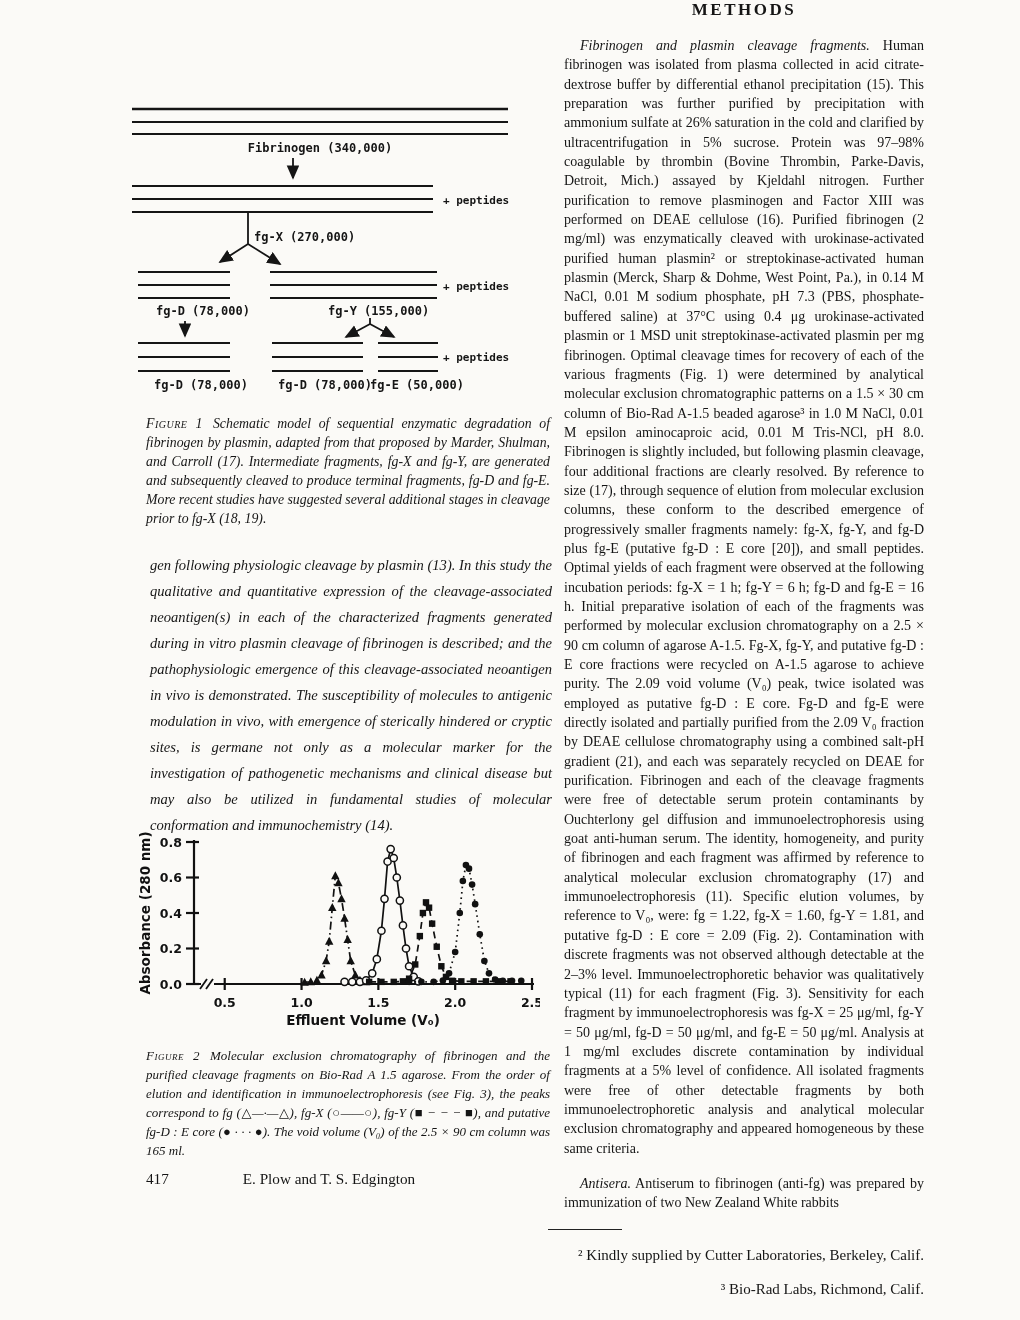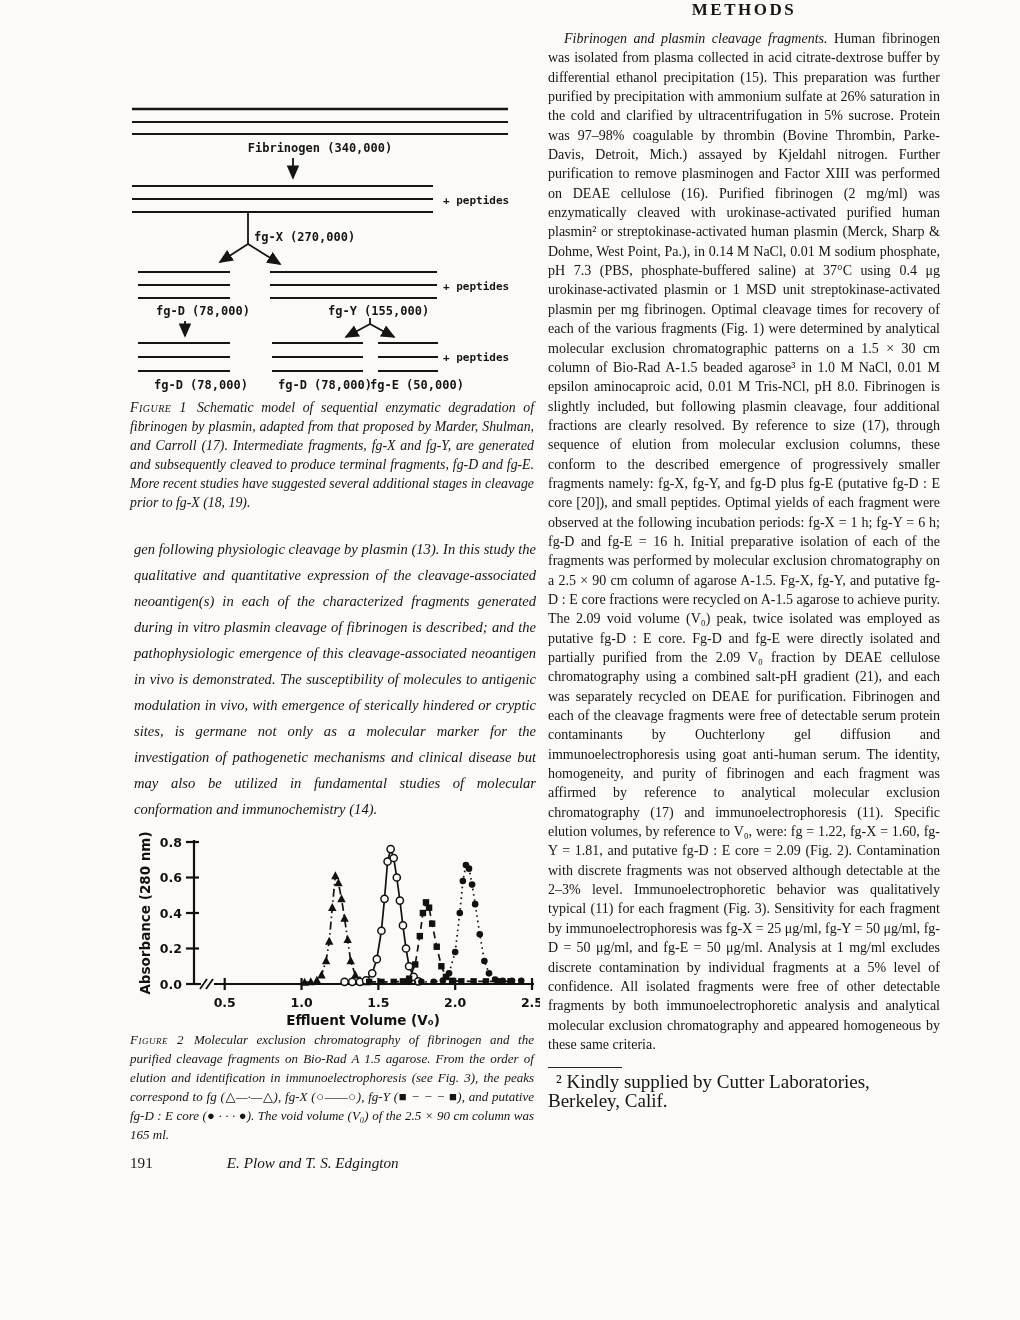--- a/index.html
+++ b/index.html
@@ -4,38 +4,38 @@
 <style>
   html,body{margin:0;padding:0;}
   body{
     width:1020px;height:1320px;position:relative;overflow:hidden;
     background:#fbfaf7;color:#151515;
     font-family:"Liberation Serif","DejaVu Serif",serif;
   }
   .left-col{position:absolute;left:130px;top:8px;width:410px;height:1320px;}
   .right-col{position:absolute;left:548px;top:0;width:392px;}
   .abs{position:absolute;}
-  p{margin:0;}
+  p{margin:16px;}
   .justified{text-align:justify;font-style:italic;}
   #fig1-diagram{top:86px;left:0;}
   #fig1-caption{top:390px;left:0;width:404px;font-size:13.8px;line-height:19px;}
   #intro-para{top:528px;left:4px;width:402px;font-size:14.6px;line-height:26px;}
   #fig2-chart{top:798px;left:6px;}
   #fig2-caption{top:1022px;left:0;width:404px;font-size:13px;line-height:19px;}
   #page-footer{top:1146px;left:0;width:410px;font-size:15.2px;}
-  #page-footer .authors{font-style:italic;margin-left:74px;}
+  #page-footer .authors{margin-left:74px;}
   .cap-label{font-variant:small-caps;letter-spacing:.5px;}
   .cap-gap{display:inline-block;width:10px;}
   .right-col{}
   #methods-heading{font-size:17px;font-weight:bold;text-align:center;
     letter-spacing:2.5px;margin:0 0 9px 0;}
   .body-para{font-size:14px;line-height:19.35px;text-align:justify;text-indent:16px;}
   .lead-in{font-style:italic;}
   #footnote-rule{width:74px;border:none;border-top:1.5px solid #222;margin:13px 0 5px 0;}
-  .footnote{font-size:19px;line-height:18.5px;text-indent:8px;text-align:left;}
+  .footnote{font-size:15px;line-height:18.5px;text-indent:8px;text-align:right;}
   svg text{user-select:none;}
 </style>
 </head>
 <body>
 
 <div class="left-col">
 
   <svg id="fig1-diagram" class="abs" width="410" height="300" viewBox="0 0 410 300">
     <defs>
       <marker id="ah" markerWidth="9" markerHeight="8" refX="7" refY="3.5" orient="auto">
@@ -219,21 +219,23 @@
           <circle cx="359.12727272727267" cy="173.5625" r="3.3" fill="#111"></circle>
           <circle cx="366.8090909090909" cy="174.805" r="3.3" fill="#111"></circle>
           <circle cx="376.0272727272727" cy="174.805" r="3.3" fill="#111"></circle>
           <circle cx="385.24545454545455" cy="174.805" r="3.3" fill="#111"></circle>
         </g>
       </svg>
   </div>
 
   <p id="fig2-caption" class="abs justified"><span class="cap-label">Figure 2</span><span class="cap-gap"></span><span>Molecular exclusion chromatography of fibrinogen and the purified cleavage fragments on Bio-Rad A 1.5 agarose. From the order of elution and identification in immunoelectrophoresis (see Fig. 3), the peaks correspond to fg (△—·—△), fg-X (○——○), fg-Y (■ − − − ■), and putative fg-D : E core (● · · · ●). The void volume (V₀) of the 2.5 × 90 cm column was 165 ml.</span></p>
 
-  <p id="page-footer" class="abs"><span>191</span><span class="authors">E. Plow and T. S. Edgington</span></p>
+  <p id="page-footer" class="abs"><span>417</span><span class="authors">E. Plow and T. S. Edgington</span></p>
 </div>
 
 <div class="right-col">
   <h2 id="methods-heading">METHODS</h2>
   <p class="body-para"><span class="lead-in">Fibrinogen and plasmin cleavage fragments.</span><span> Human fibrinogen was isolated from plasma collected in acid citrate-dextrose buffer by differential ethanol precipitation (15). This preparation was further purified by precipitation with ammonium sulfate at 26% saturation in the cold and clarified by ultracentrifugation in 5% sucrose. Protein was 97–98% coagulable by thrombin (Bovine Thrombin, Parke-Davis, Detroit, Mich.) assayed by Kjeldahl nitrogen. Further purification to remove plasminogen and Factor XIII was performed on DEAE cellulose (16). Purified fibrinogen (2 mg/ml) was enzymatically cleaved with urokinase-activated purified human plasmin² or streptokinase-activated human plasmin (Merck, Sharp &amp; Dohme, West Point, Pa.), in 0.14 M NaCl, 0.01 M sodium phosphate, pH 7.3 (PBS, phosphate-buffered saline) at 37°C using 0.4 μg urokinase-activated plasmin or 1 MSD unit streptokinase-activated plasmin per mg fibrinogen. Optimal cleavage times for recovery of each of the various fragments (Fig. 1) were determined by analytical molecular exclusion chromatographic patterns on a 1.5 × 30 cm column of Bio-Rad A-1.5 beaded agarose³ in 1.0 M NaCl, 0.01 M epsilon aminocaproic acid, 0.01 M Tris-NCl, pH 8.0. Fibrinogen is slightly included, but following plasmin cleavage, four additional fractions are clearly resolved. By reference to size (17), through sequence of elution from molecular exclusion columns, these conform to the described emergence of progressively smaller fragments namely: fg-X, fg-Y, and fg-D plus fg-E (putative fg-D : E core [20]), and small peptides. Optimal yields of each fragment were observed at the following incubation periods: fg-X = 1 h; fg-Y = 6 h; fg-D and fg-E = 16 h. Initial preparative isolation of each of the fragments was performed by molecular exclusion chromatography on a 2.5 × 90 cm column of agarose A-1.5. Fg-X, fg-Y, and putative fg-D : E core fractions were recycled on A-1.5 agarose to achieve purity. The 2.09 void volume (V₀) peak, twice isolated was employed as putative fg-D : E core. Fg-D and fg-E were directly isolated and partially purified from the 2.09 V₀ fraction by DEAE cellulose chromatography using a combined salt-pH gradient (21), and each was separately recycled on DEAE for purification. Fibrinogen and each of the cleavage fragments were free of detectable serum protein contaminants by Ouchterlony gel diffusion and immunoelectrophoresis using goat anti-human serum. The identity, homogeneity, and purity of fibrinogen and each fragment was affirmed by reference to analytical molecular exclusion chromatography (17) and immunoelectrophoresis (11). Specific elution volumes, by reference to V₀, were: fg = 1.22, fg-X = 1.60, fg-Y = 1.81, and putative fg-D : E core = 2.09 (Fig. 2). Contamination with discrete fragments was not observed although detectable at the 2–3% level. Immunoelectrophoretic behavior was qualitatively typical (11) for each fragment (Fig. 3). Sensitivity for each fragment by immunoelectrophoresis was fg-X = 25 μg/ml, fg-Y = 50 μg/ml, fg-D = 50 μg/ml, and fg-E = 50 μg/ml. Analysis at 1 mg/ml excludes discrete contamination by individual fragments at a 5% level of confidence. All isolated fragments were free of other detectable fragments by both immunoelectrophoretic analysis and analytical molecular exclusion chromatography and appeared homogeneous by these same criteria.</span></p>
+  <p class="body-para"><span class="lead-in">Antisera.</span><span> Antiserum to fibrinogen (anti-fg) was prepared by immunization of two New Zealand White rabbits</span></p>
   <hr id="footnote-rule">
   <p class="footnote">² Kindly supplied by Cutter Laboratories, Berkeley, Calif.</p>
+  <p class="footnote">³ Bio-Rad Labs, Richmond, Calif.</p>
 </div>
 
 </body></html>

